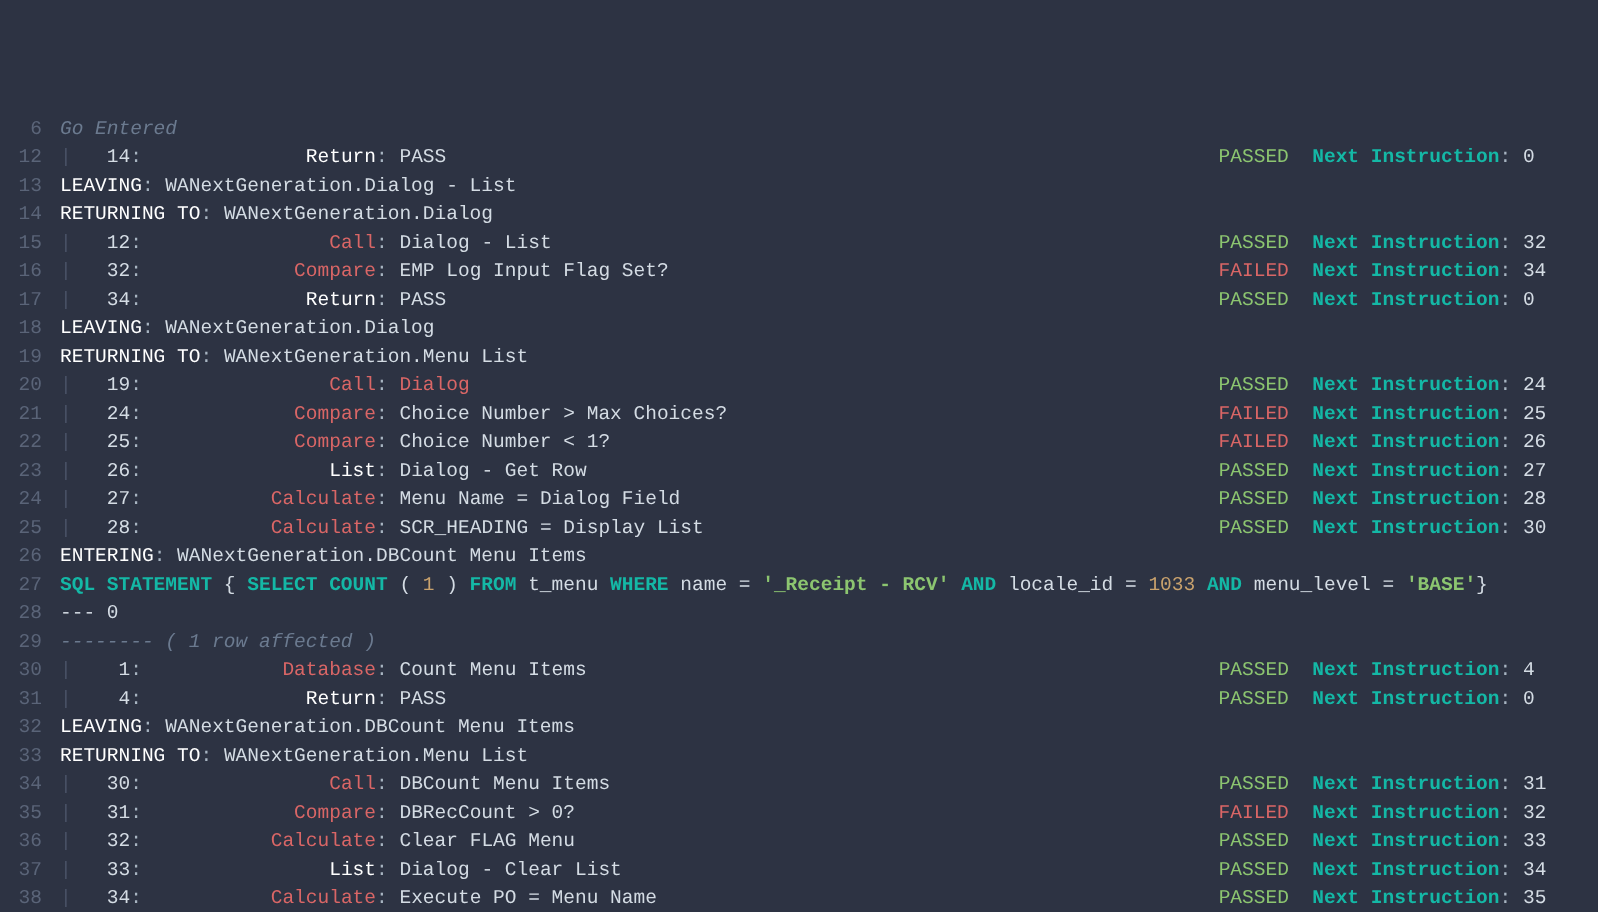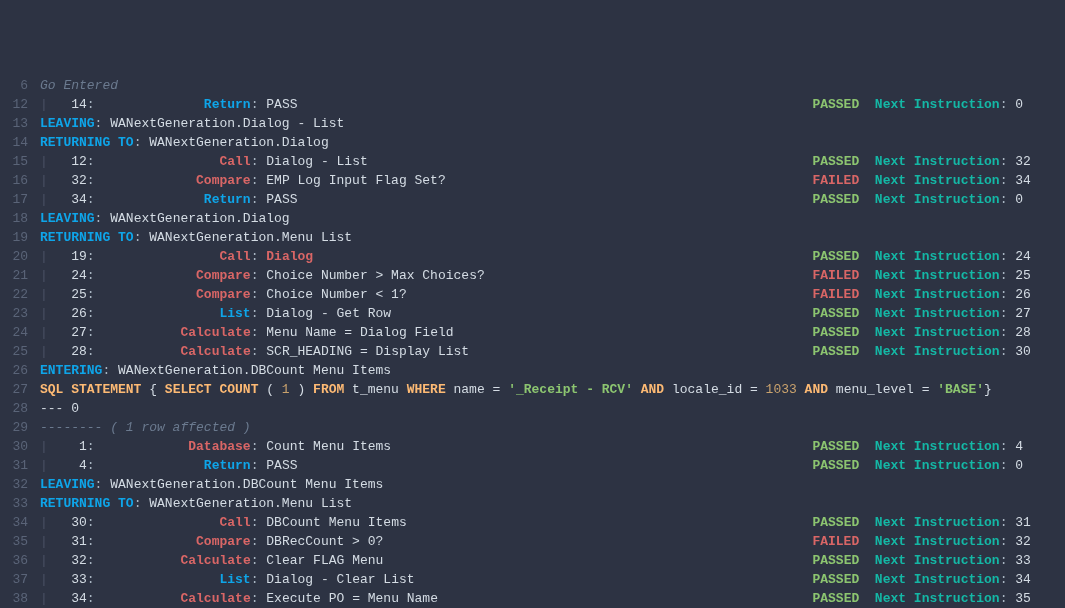--- a/index.html
+++ b/index.html
@@ -23,28 +23,28 @@
     padding-right: 12px;
     user-select: none;
     flex-shrink: 0;
   }
   .code {
     flex: 1;
   }
   .line { height: 19px; }
   .gline { height: 19px; }
   .comment-italic { color: #6b7a8f; font-style: italic; }
-  .kw-orange { color: #0ea5e9; font-weight: bold; }
-  .kw-red { color: #d96666; font-weight: bold; }
+  .kw-orange { color: #ffffff; font-weight: normal; }
+  .kw-red { color: #d96666; font-weight: normal; }
   .colon { color: #a8b5c2; }
   .white { color: #d4dce4; }
-  .passed { color: #8cc570; font-weight: bold; }
-  .failed { color: #d96666; font-weight: bold; }
+  .passed { color: #8cc570; font-weight: normal; }
+  .failed { color: #d96666; font-weight: normal; }
   .next-label { color: #14b8a6; font-weight: bold; }
-  .sql-kw { color: #fdba74; font-weight: bold; }
+  .sql-kw { color: #14b8a6; font-weight: bold; }
   .sql-white { color: #d4dce4; }
   .sql-num { color: #c9a26d; }
   .sql-str { color: #8cc570; font-weight: bold; }
   .indent-bar { color: #4a5266; }
 </style>
 </head>
 <body>
 
 
 

